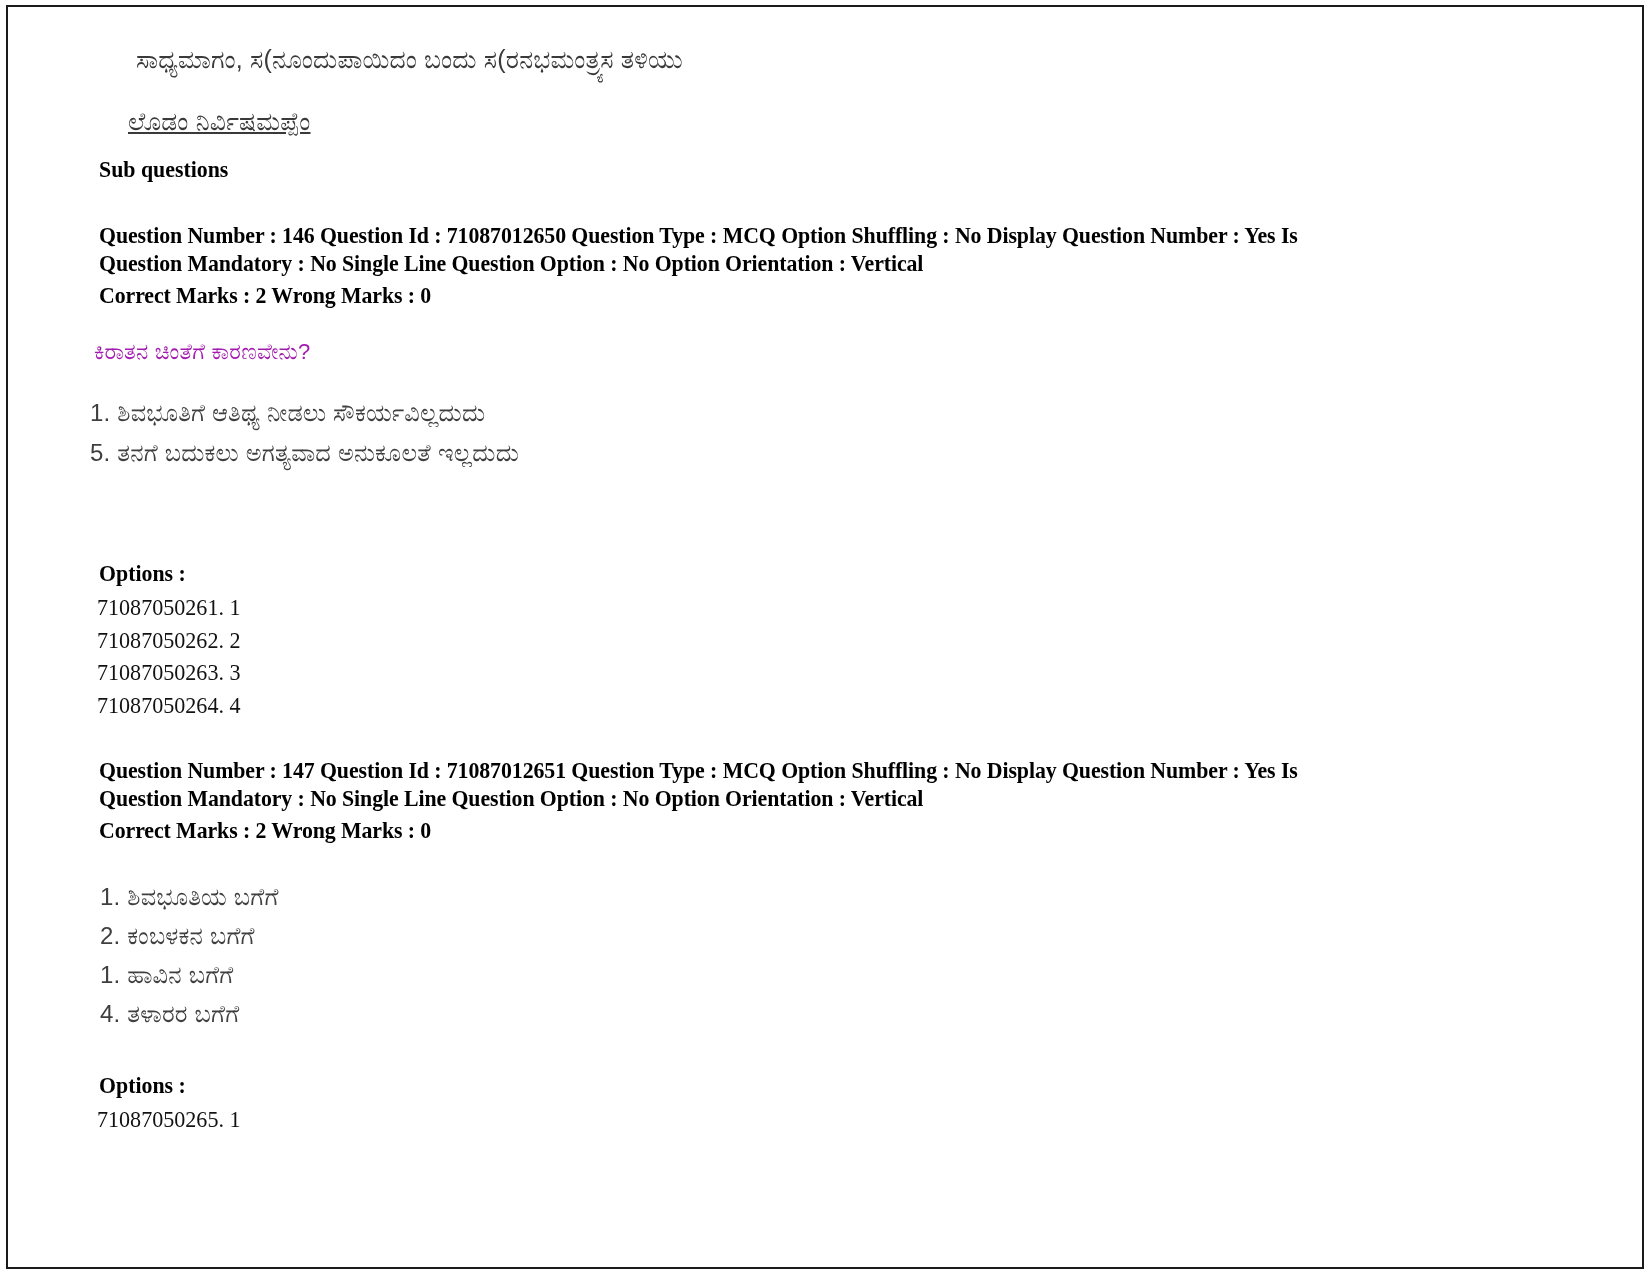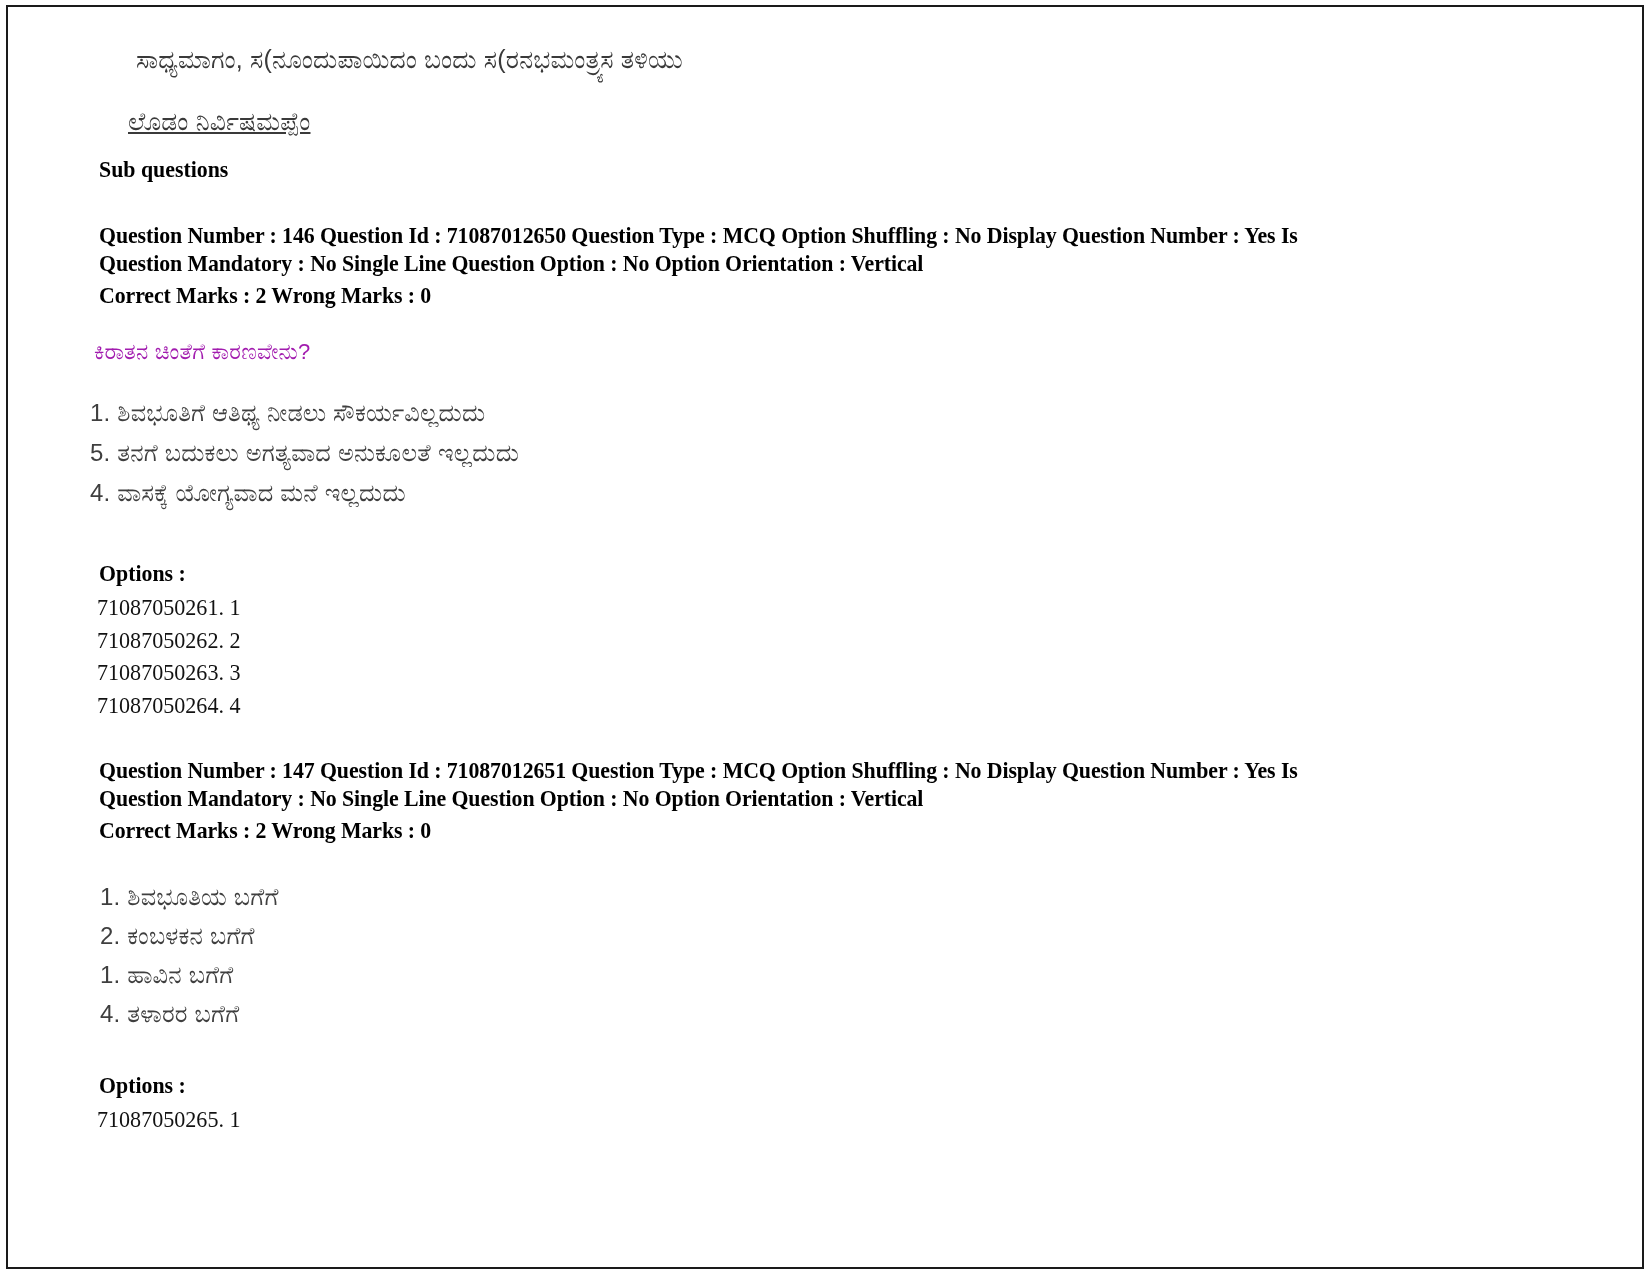--- a/index.html
+++ b/index.html
@@ -146,21 +146,20 @@
       <span class="line">Question Mandatory : No Single Line Question Option : No Option Orientation : Vertical</span>
     </div>
 
     <div class="abs meta q146-marks">Correct Marks : 2 Wrong Marks : 0</div>
 
     <div class="abs kn kn-stem q146-stem">ಕಿರಾತನ ಚಿಂತೆಗೆ ಕಾರಣವೇನು?</div>
 
     <div class="abs q146-opts">
       <span class="kn kn-opt kn-line">1. ಶಿವಭೂತಿಗೆ ಆತಿಥ್ಯ ನೀಡಲು ಸೌಕರ್ಯವಿಲ್ಲದುದು</span>
       <span class="kn kn-opt kn-line">5. ತನಗೆ ಬದುಕಲು ಅಗತ್ಯವಾದ ಅನುಕೂಲತೆ ಇಲ್ಲದುದು</span>
-      <span class="kn kn-opt kn-line">4. ವಾಸಕ್ಕೆ ಯೋಗ್ಯವಾದ ಮನೆ ಇಲ್ಲದುದು</span>
     </div>
 
     <div class="abs heading q146-optlabel">Options :</div>
 
     <div class="abs opt-id q146-optids">
       <span class="idline">71087050261. 1</span>
       <span class="idline">71087050262. 2</span>
       <span class="idline">71087050263. 3</span>
       <span class="idline">71087050264. 4</span>
     </div>

